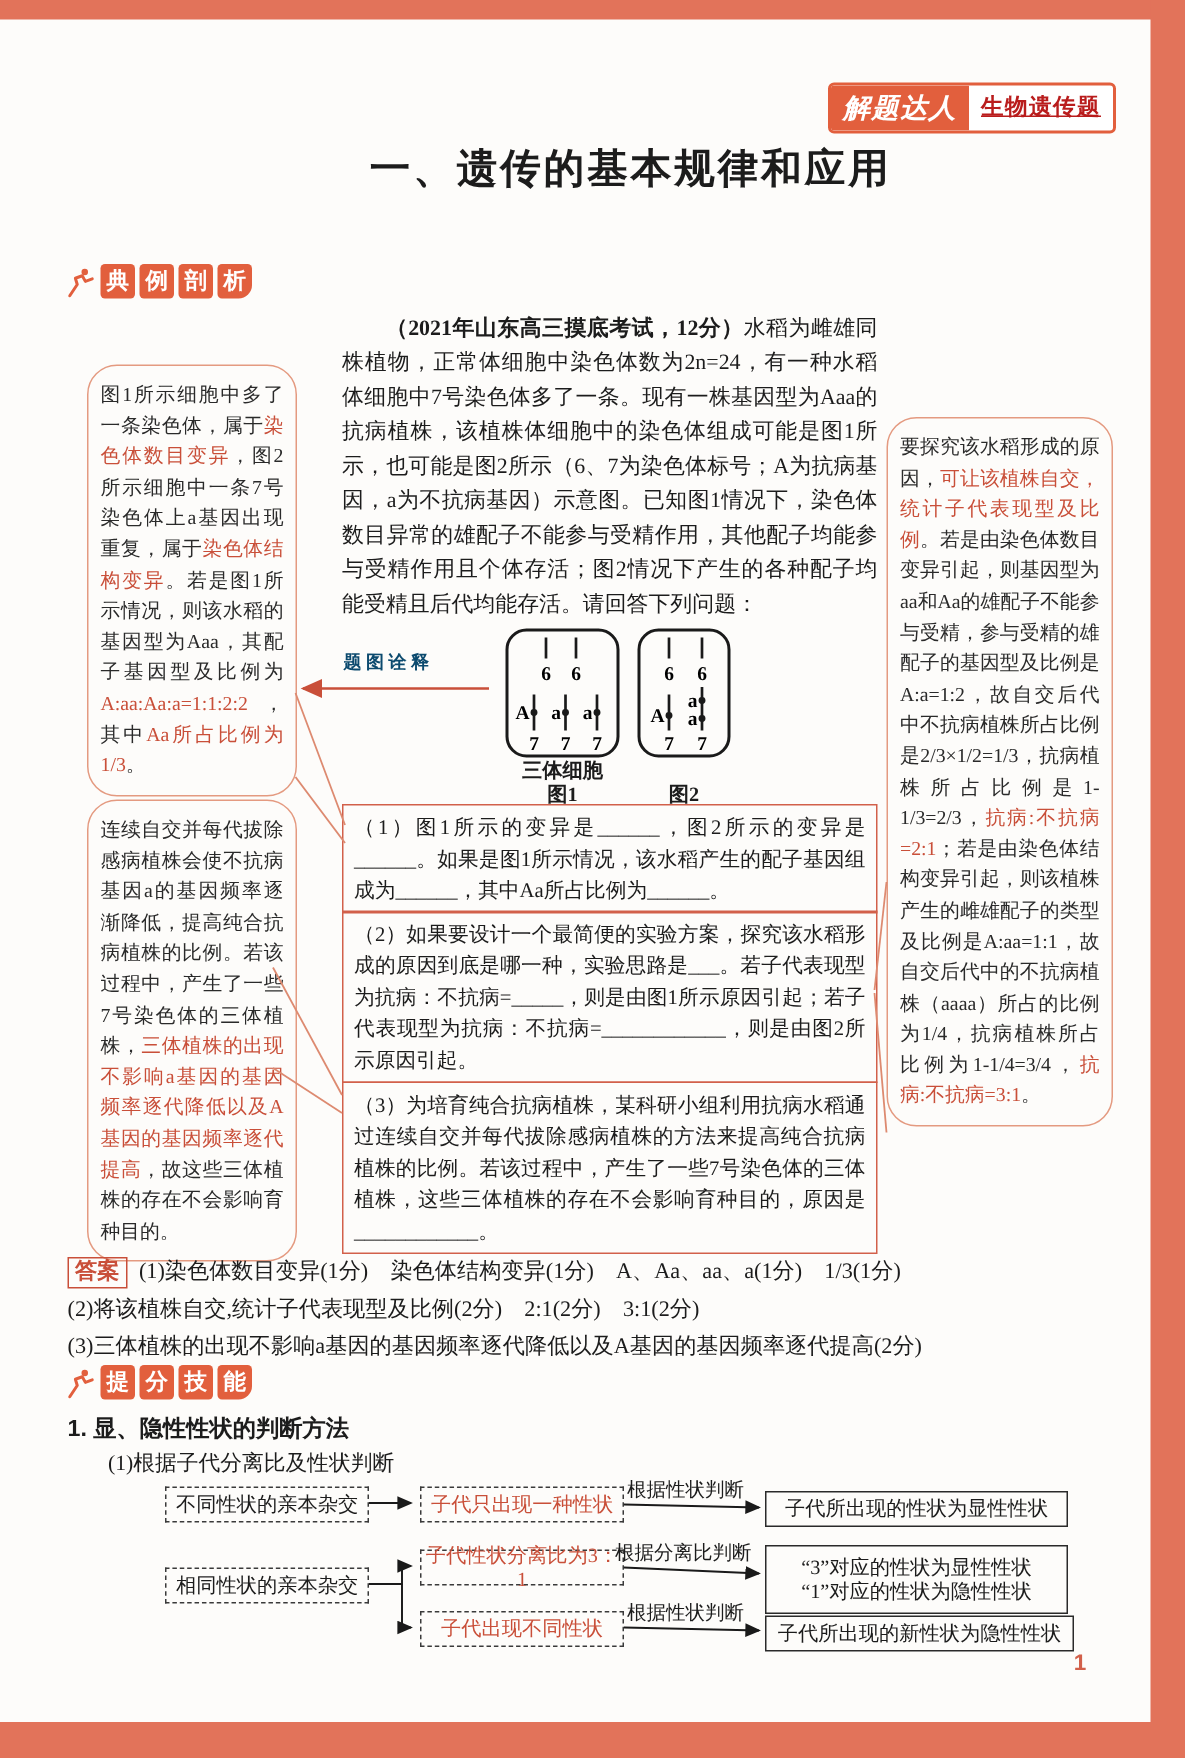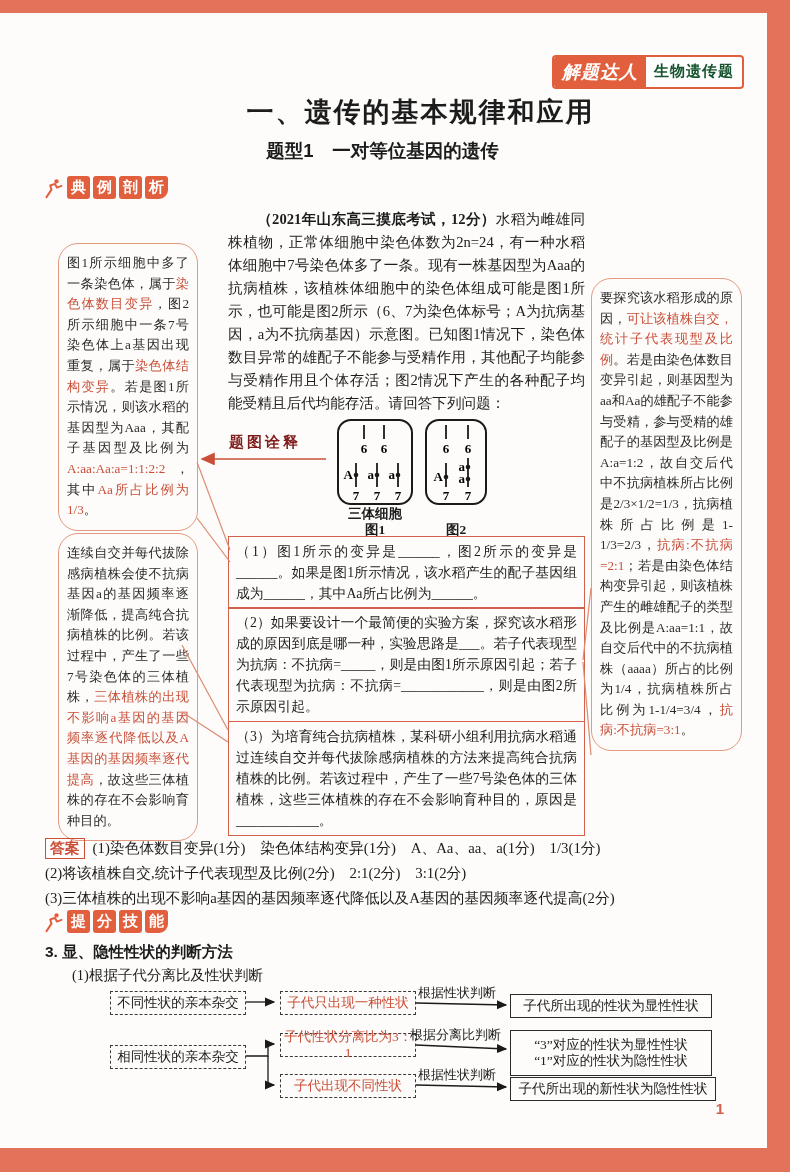--- a/index.html
+++ b/index.html
@@ -11,22 +11,22 @@
   
   .frame-top{position:absolute;left:0;top:0;width:790px;height:13px;background:#e2735a;}
   .frame-right{position:absolute;right:0;top:0;width:23px;height:1172px;background:#e2735a;}
   .frame-bottom{position:absolute;left:0;bottom:0;width:790px;height:24px;background:#e2735a;}
 
   
   .brand{position:absolute;top:55px;right:46px;display:flex;align-items:stretch;
     border:2px solid #e25f3d;border-radius:4px;overflow:hidden;background:#fff;}
   .brand-left{background:#e25f3d;color:#fff;font-weight:bold;font-style:italic;
     font-size:18px;padding:3px 8px;letter-spacing:1px;}
-  .brand-right{color:#14532d;font-weight:bold;font-size:15px;padding:5px 8px;letter-spacing:1px;
-    font-family:"Liberation Sans","DejaVu Sans",sans-serif;}
+  .brand-right{color:#b91c1c;font-weight:bold;font-size:15px;padding:5px 8px;letter-spacing:1px;
+    font-family:"Liberation Sans","DejaVu Sans",sans-serif;text-decoration:underline;}
 
   .h1{position:absolute;left:0;top:94px;width:765px;text-align:center;
     font-size:27px;font-weight:bold;letter-spacing:2px;padding-left:38px;}
   .h2{position:absolute;left:0;top:138px;width:765px;text-align:center;
     font-size:18.5px;font-weight:bold;font-family:"Liberation Sans","DejaVu Sans",sans-serif;}
 
   
   .sec-badge{position:absolute;display:flex;align-items:center;gap:3px;}
   .sec-badge .chars{display:flex;gap:3px;}
   .sec-badge .ch{width:23px;height:23px;background:#e25f3d;color:#fff;border-radius:3px;
@@ -34,22 +34,22 @@
     font-family:"Liberation Sans","DejaVu Sans",sans-serif;}
   .sec-badge .ch:last-child{border-bottom-right-radius:9px;}
 
   
   .stem{position:absolute;left:228px;top:208px;width:357px;font-size:14.6px;
     line-height:23px;text-align:justify;text-indent:2em;}
   .seg-b{font-weight:bold;}
   .seg-r{color:#c94f39;}
 
   
-  .interpret{position:absolute;left:229px;top:433px;color:#7f1d1d;font-weight:bold;
-    font-size:15px;letter-spacing:3px;}
+  .interpret{position:absolute;left:229px;top:433px;color:#0c4a6e;font-weight:bold;
+    font-size:12px;letter-spacing:3px;}
 
   
   .note{position:absolute;border:1.5px solid #e49a80;border-radius:20px;background:#fdfcfa;
     padding:9px 8px;font-size:13.2px;line-height:20.6px;text-align:justify;color:#2a2a2a;}
   .note-l1{left:58px;top:243px;width:122px;}
   .note-l2{left:58px;top:533px;width:122px;}
   .note-r{left:591px;top:278px;width:133px;}
 
   
   .dcap{position:absolute;text-align:center;font-size:13.5px;}
@@ -95,21 +95,20 @@
   <div class="frame-top"></div>
   <div class="frame-right"></div>
   <div class="frame-bottom"></div>
 
   <div class="brand">
     <span class="brand-left">解题达人</span>
     <span class="brand-right">生物遗传题</span>
   </div>
 
   <div class="h1">一、遗传的基本规律和应用</div>
-  <div class="h2">题型1　一对等位基因的遗传</div>
 
   <div class="sec-badge" style="left:44px;top:176px;">
     <svg width="20" height="22" viewBox="0 0 24 26">
       <circle cx="15" cy="5" r="2.6" fill="#e25f3d"></circle>
       <path d="M3 24 L9 15 L7.5 10 L13 8 L15.5 12.5 L21 10.5" stroke="#e25f3d" stroke-width="2.4" fill="none" stroke-linecap="round" stroke-linejoin="round"></path>
     </svg>
     <div class="chars">
       <span class="ch">典</span>
       <span class="ch">例</span>
       <span class="ch">剖</span>
@@ -187,21 +186,21 @@
       <path d="M3 24 L9 15 L7.5 10 L13 8 L15.5 12.5 L21 10.5" stroke="#e25f3d" stroke-width="2.4" fill="none" stroke-linecap="round" stroke-linejoin="round"></path>
     </svg>
     <div class="chars">
       <span class="ch">提</span>
       <span class="ch">分</span>
       <span class="ch">技</span>
       <span class="ch">能</span>
     </div>
   </div>
 
-  <div class="skill-h1">3. 显、隐性性状的判断方法</div>
+  <div class="skill-h1">1. 显、隐性性状的判断方法</div>
   <div class="skill-sub">(1)根据子代分离比及性状判断</div>
 
   <div class="flow">
     <svg class="overlay" width="705" height="112">
       <defs>
         <marker id="arr" markerWidth="9" markerHeight="8" refX="7" refY="3.5" orient="auto">
           <path d="M0,0 L8,3.5 L0,7 z" fill="#1a1a1a"></path>
         </marker>
       </defs>
       <line x1="188" y1="12" x2="216" y2="12" stroke="#1a1a1a" stroke-width="1.3" marker-end="url(#arr)"></line>

